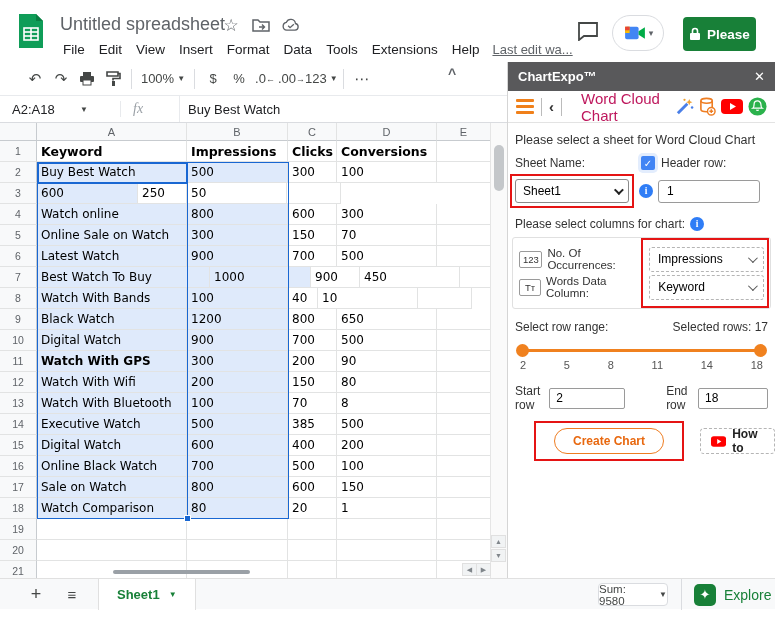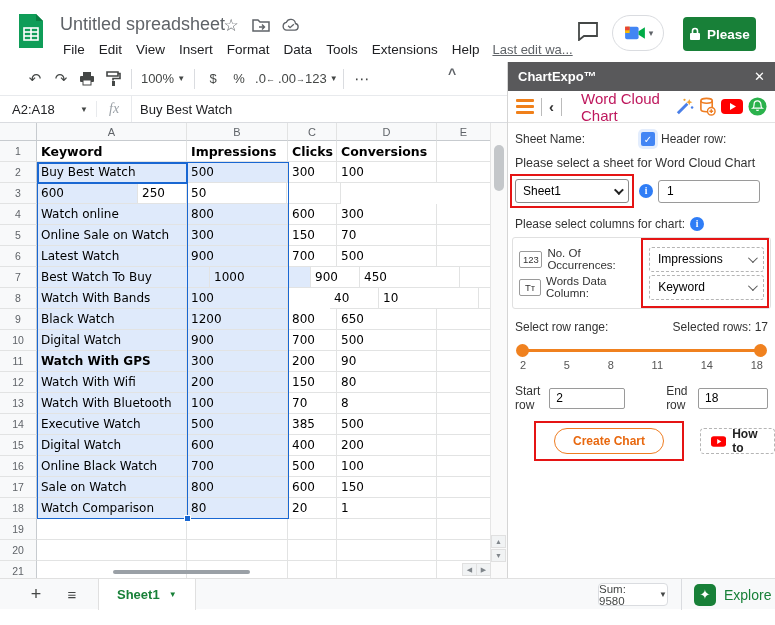--- a/index.html
+++ b/index.html
@@ -28,21 +28,21 @@
   #toolbar { position:absolute; left:0; top:62px; width:507px; height:33px; background:#fff;
     display:flex; align-items:center; color:#444746; font-size:13px; }
   .tb-icon { display:flex; align-items:center; justify-content:center; min-width:26px; height:24px; }
   .tb-sep { width:1px; height:20px; background:#dadce0; margin:0 5px; }
   .glyph { font-size:15px; color:#444746; }
   .caret { font-size:8px; color:#444746; margin-left:3px; }
   #collapse-toolbar { position:absolute; left:448px; top:4px; font-size:14px; font-weight:bold; color:#5f6368; }
 
   
   #formula-bar { position:absolute; left:0; top:95px; width:507px; height:28px; background:#fff;
-    border-top:1px solid #e8eaed; border-bottom:1px solid #dadce0; display:flex; align-items:center; }
+    border-top:1px solid #e8eaed; border-bottom:1px solid #dadce0; display:flex; align-items:center;gap:24px; }
   #name-box { width:96px; padding-left:12px; display:flex; align-items:center; justify-content:space-between; font-size:13px; color:#202124; }
   #name-box .caret { margin-right:8px; }
   #fx-label { font-family:"Liberation Serif", serif; font-style:italic; color:#9aa0a6; font-size:14px;
     padding:0 12px; border-left:1px solid #e8eaed; }
   #formula-value { font-size:13px; color:#202124; padding-left:8px; border-left:1px solid #e8eaed; height:100%; display:flex; align-items:center; flex:1; }
 
   
   #grid-area { position:absolute; left:0; top:123px; width:507px; height:455px; overflow:hidden; background:#fff; }
   #grid-body { position:absolute; left:0; top:0; }
   .grid-row { display:flex; height:21px; }
@@ -335,21 +335,21 @@
           <div class="cell sel" style="width: 173px;">Best Watch To Buy</div>
           <div class="cell sel" style="width: 101px;">1000</div>
           <div class="cell" style="width: 49px;">900</div>
           <div class="cell" style="width: 100px;">450</div>
           <div class="cell" style="width: 54px;"></div>
         </div>
         <div class="grid-row">
           <div class="row-head">8</div>
           <div class="cell sel" style="width: 150px;">Watch With Bands</div>
           <div class="cell sel" style="width: 101px;">100</div>
-          <div class="cell" style="width: 49px; margin-left: 42px;">40</div>
+          <div class="cell" style="width: 30px;">40</div>
           <div class="cell" style="width: 100px;">10</div>
           <div class="cell" style="width: 54px;"></div>
         </div>
         <div class="grid-row">
           <div class="row-head">9</div>
           <div class="cell sel" style="width: 150px;">Black Watch</div>
           <div class="cell sel" style="width: 101px;">1200</div>
           <div class="cell" style="width: 49px;">800</div>
           <div class="cell" style="width: 100px;">650</div>
           <div class="cell" style="width: 54px;"></div>
@@ -497,29 +497,29 @@
           <rect width="22" height="15" rx="4" fill="#f00"></rect>
             <path d="M9 4 l6 3.5 -6 3.5 z" fill="#fff"></path>
         </svg>
         <svg width="19" height="19" viewBox="0 0 20 20">
           <circle cx="10" cy="10" r="9.5" fill="#2bb24c"></circle>
           <path d="M10 4.2 a3.6 3.6 0 0 1 3.6 3.6 c0 3 1.4 4 1.4 4 h-10 c0 0 1.4 -1 1.4 -4 a3.6 3.6 0 0 1 3.6 -3.6 z M8.8 13.4 a1.3 1.3 0 0 0 2.4 0" fill="none" stroke="#fff" stroke-width="1.3"></path>
         </svg>
       </span>
     </div>
 
+    <div id="sheet-prompt" class="panel-text">Please select a sheet for Word Cloud Chart</div>
+
     <div id="labels-row" class="panel-text">
       <span id="sheet-name-label">Sheet Name:</span>
       <span id="header-row-wrap">
         <span id="header-checkbox">✓</span>
         <span>Header row:</span>
       </span>
     </div>
-
-    <div id="sheet-prompt" class="panel-text">Please select a sheet for Word Cloud Chart</div>
 
     <div id="controls-row">
       <span class="red-annotation" id="sheet-select-annotation">
         <span id="sheet-select">
           <span>Sheet1</span>
             <span class="sel-chevron"></span>
         </span>
       </span>
       <span class="info-icon">i</span>
       <input id="header-row-input" value="1" style="">

